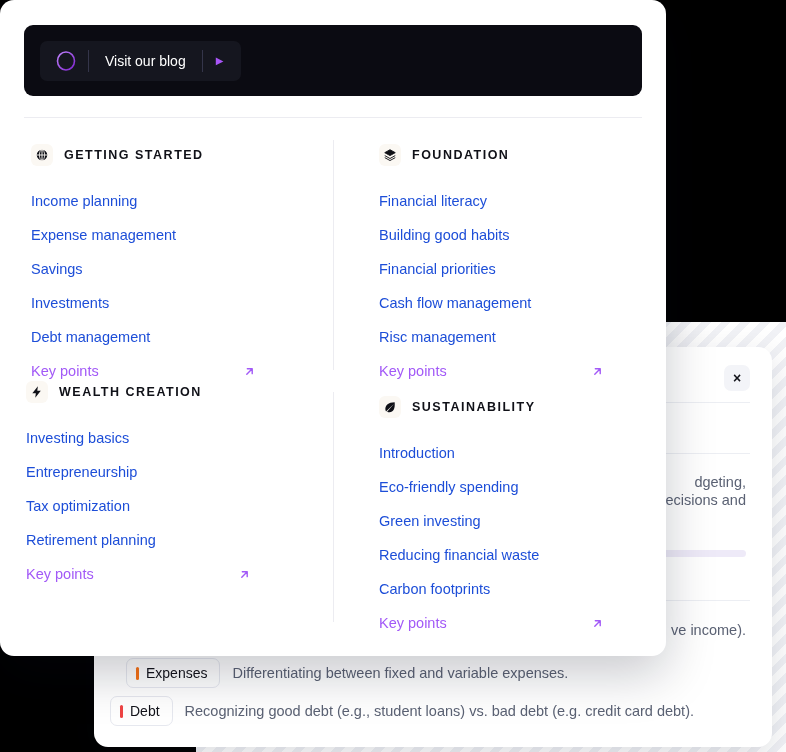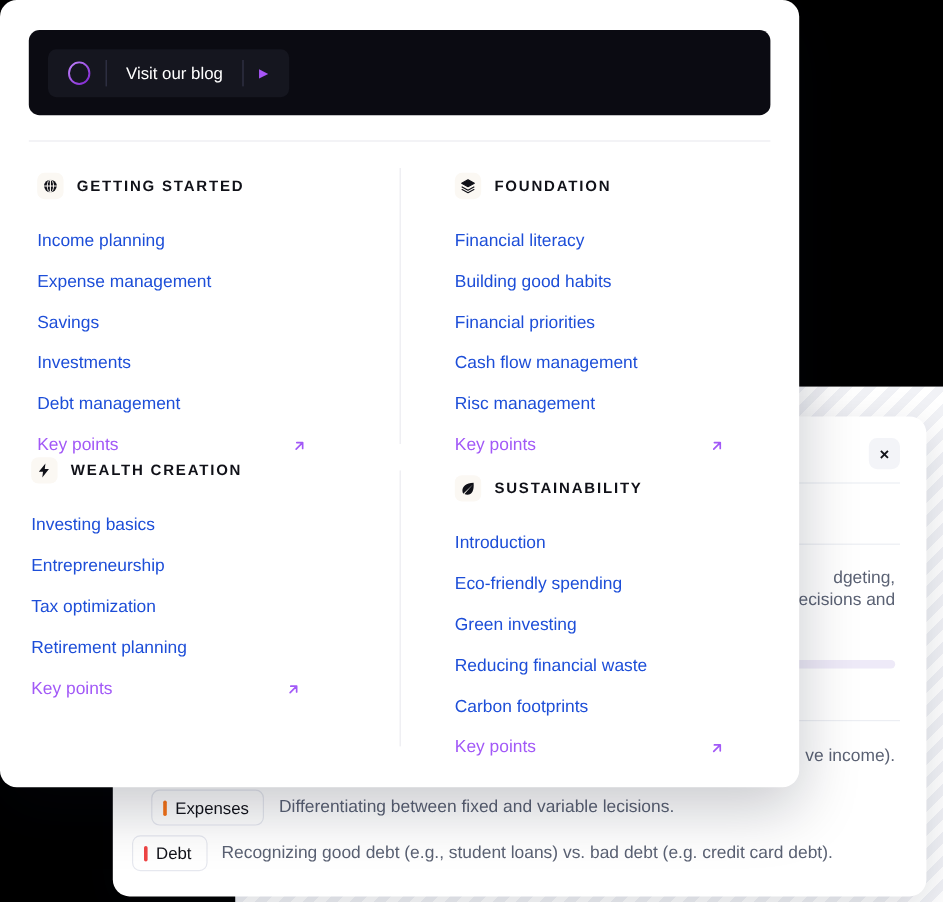--- a/index.html
+++ b/index.html
@@ -160,21 +160,21 @@
 
     <div class="modal-rule" style="top:253px;"></div>
 
     <div class="modal-tail" style="top:275px;">ve income).</div>
 
     <div class="chip-row" style="left:16px; top:311px;margin-left:16px;">
       <span class="chip">
         <span class="bar" style="background:#f97316"></span>
         <span>Expenses</span>
       </span>
-      <span class="chip-text">Differentiating between fixed and variable lecisions.</span>
+      <span class="chip-text">Differentiating between fixed and variable expenses.</span>
     </div>
 
     <div class="chip-row" style="left:16px; top:349px;">
       <span class="chip">
         <span class="bar" style="background:#ef4444"></span>
         <span>Debt</span>
       </span>
       <span class="chip-text">Recognizing good debt (e.g., student loans) vs. bad debt (e.g. credit card debt).</span>
     </div>
   </div>

